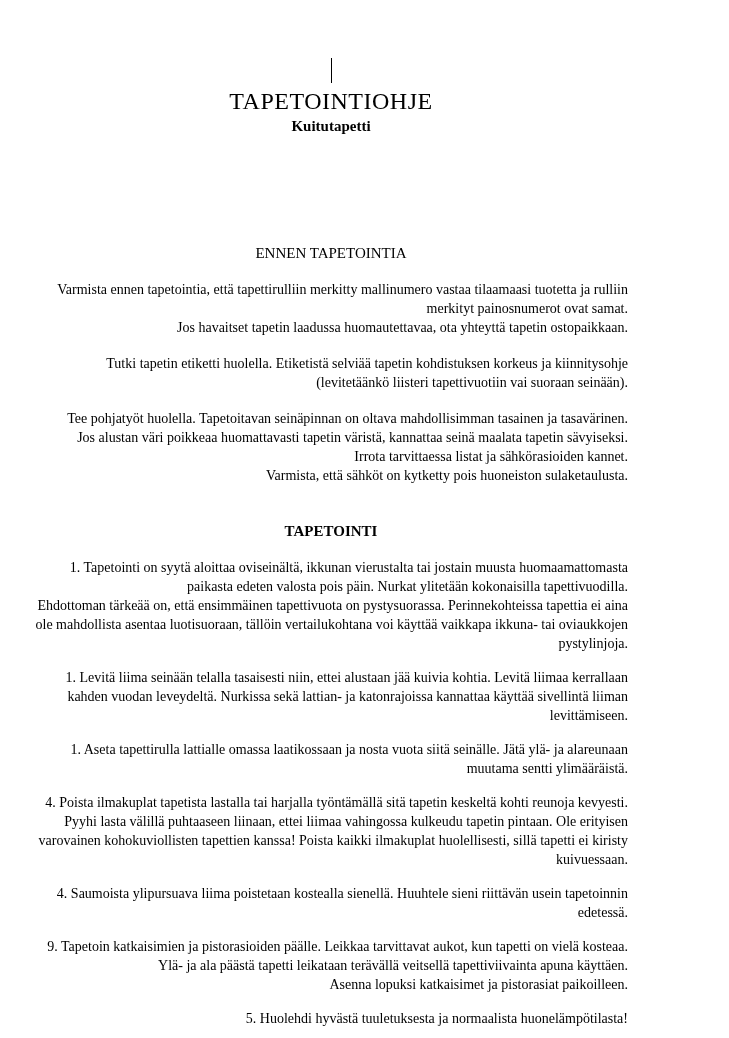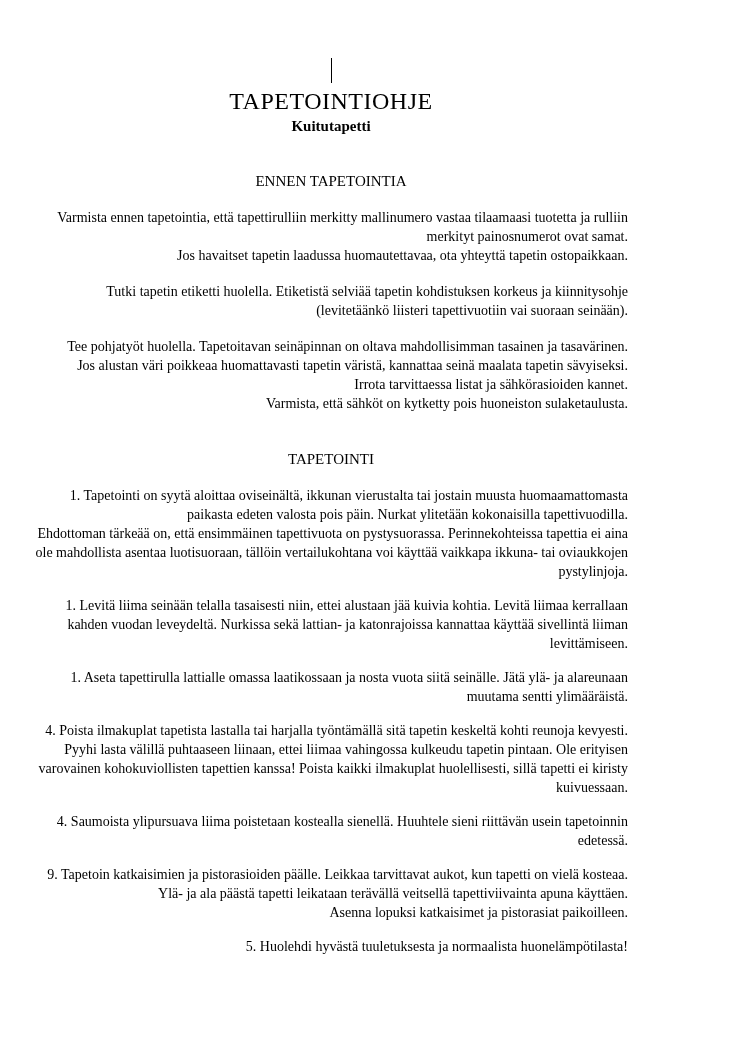--- a/index.html
+++ b/index.html
@@ -34,22 +34,22 @@
     margin-top: 1px;
     font-weight: bold;
   }
   section { display: block; }
   .heading {
     font-size: 15px;
     font-weight: 400;
     line-height: 19px;
     margin: 0 0 17px 0;
   }
-  section[data-idx="0"] .heading { margin-top: 36px; }
-  section[data-idx="1"] .heading { margin-top: 37px; }
+  section[data-idx="0"] .heading { margin-top: 108px; }
+  section[data-idx="1"] .heading { margin-top: 37px; font-weight: bold; }
   .para {
     margin: 0 0 17px 0;
     white-space: pre-line;
     text-align: right;
   }
   section[data-idx="1"] .para { margin-bottom: 15px; }
 </style>
 </head>
 <body>
 

